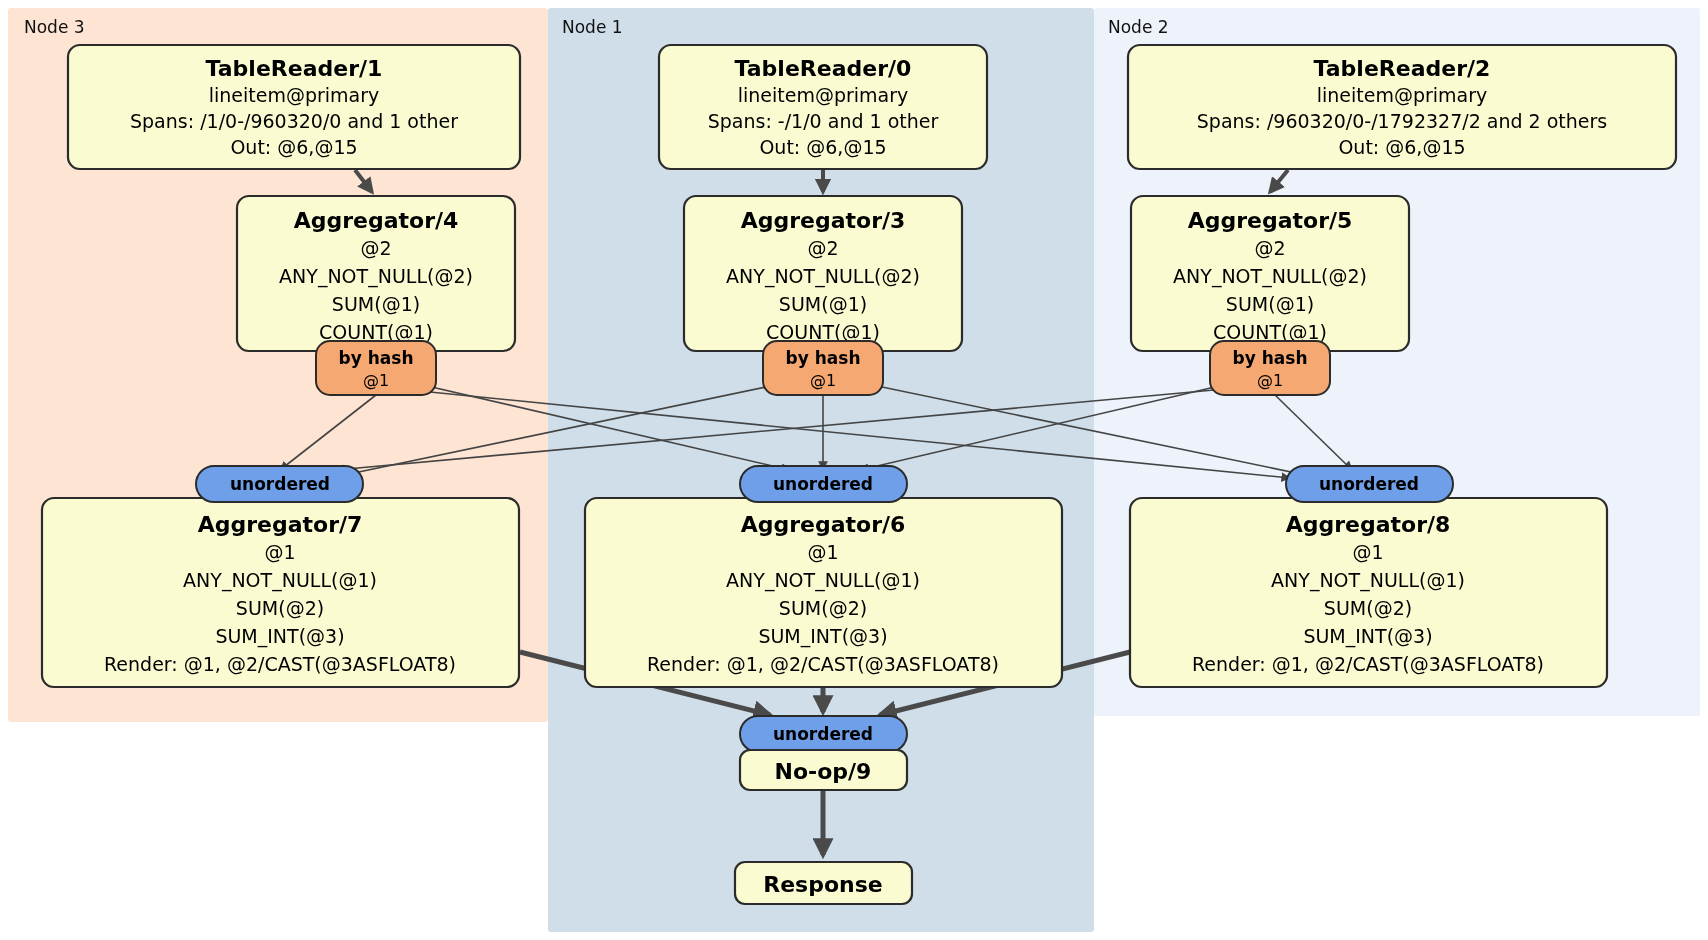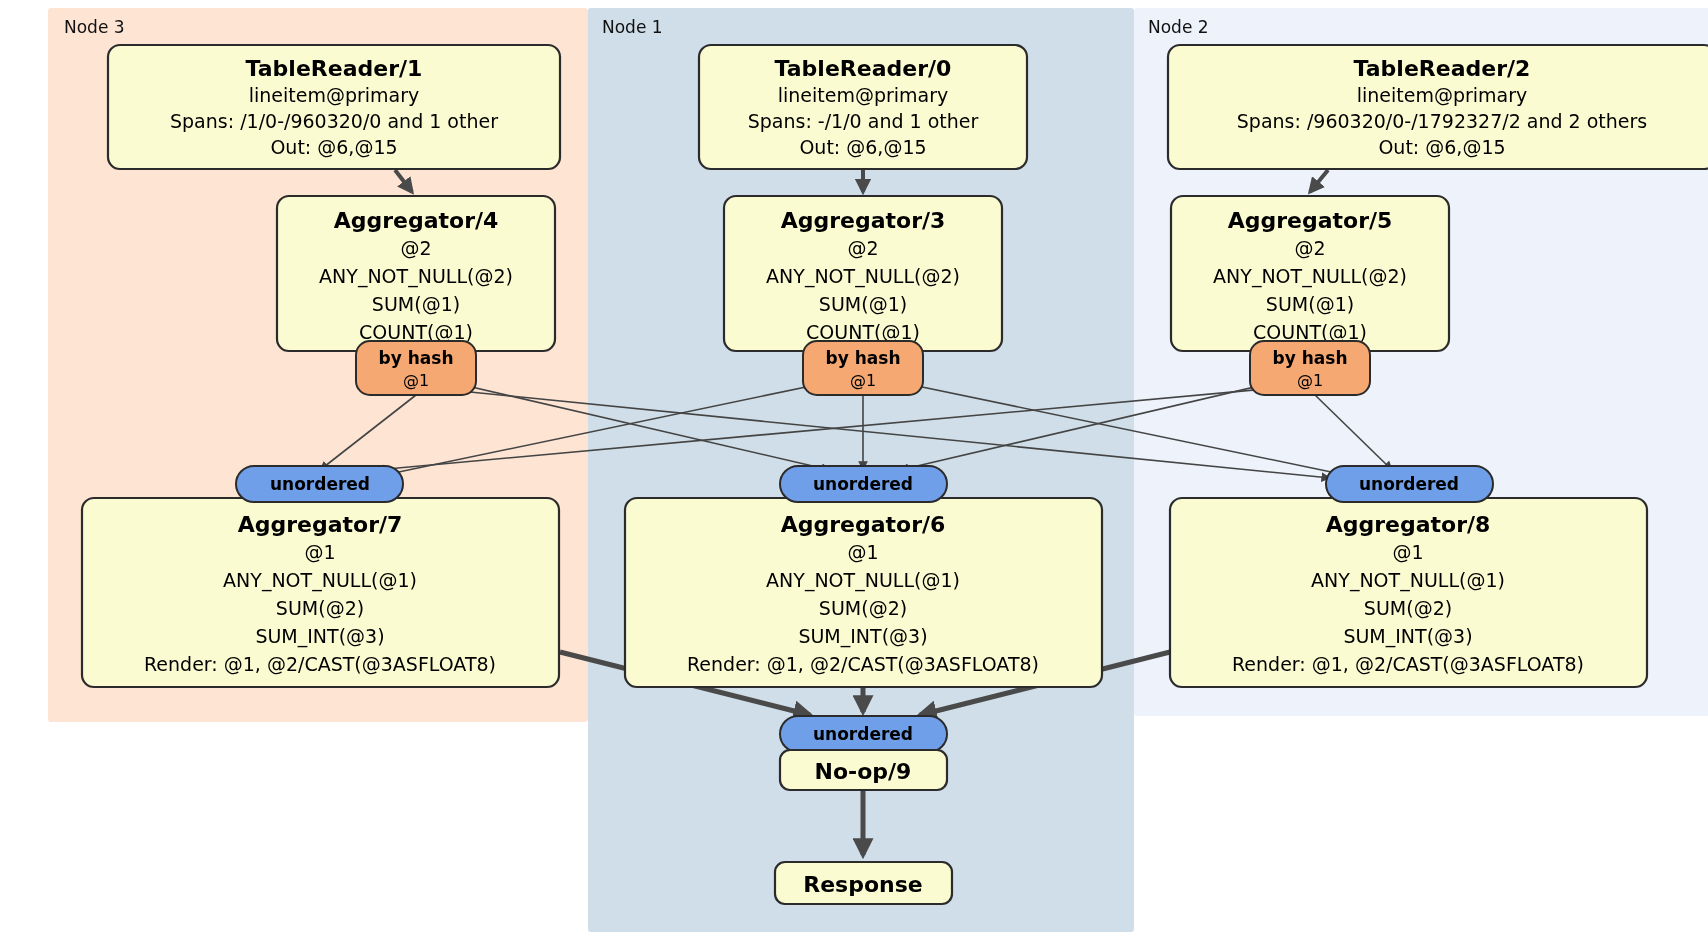--- a/index.html
+++ b/index.html
@@ -10,21 +10,20 @@
   body {
     width: 1708px;
     height: 940px;
     font-family: "DejaVu Sans", sans-serif;
     overflow: hidden;
   }
   #diagram-root {
     position: relative;
     width: 1544px;
     height: 940px;
-    margin-left: 40px;
   }
   svg#plan-svg {
     position: absolute;
     top: 0;
     left: 0;
     width: 1708px;
     height: 940px;
   }
   .node-panel-label {
     font-size: 17px;

